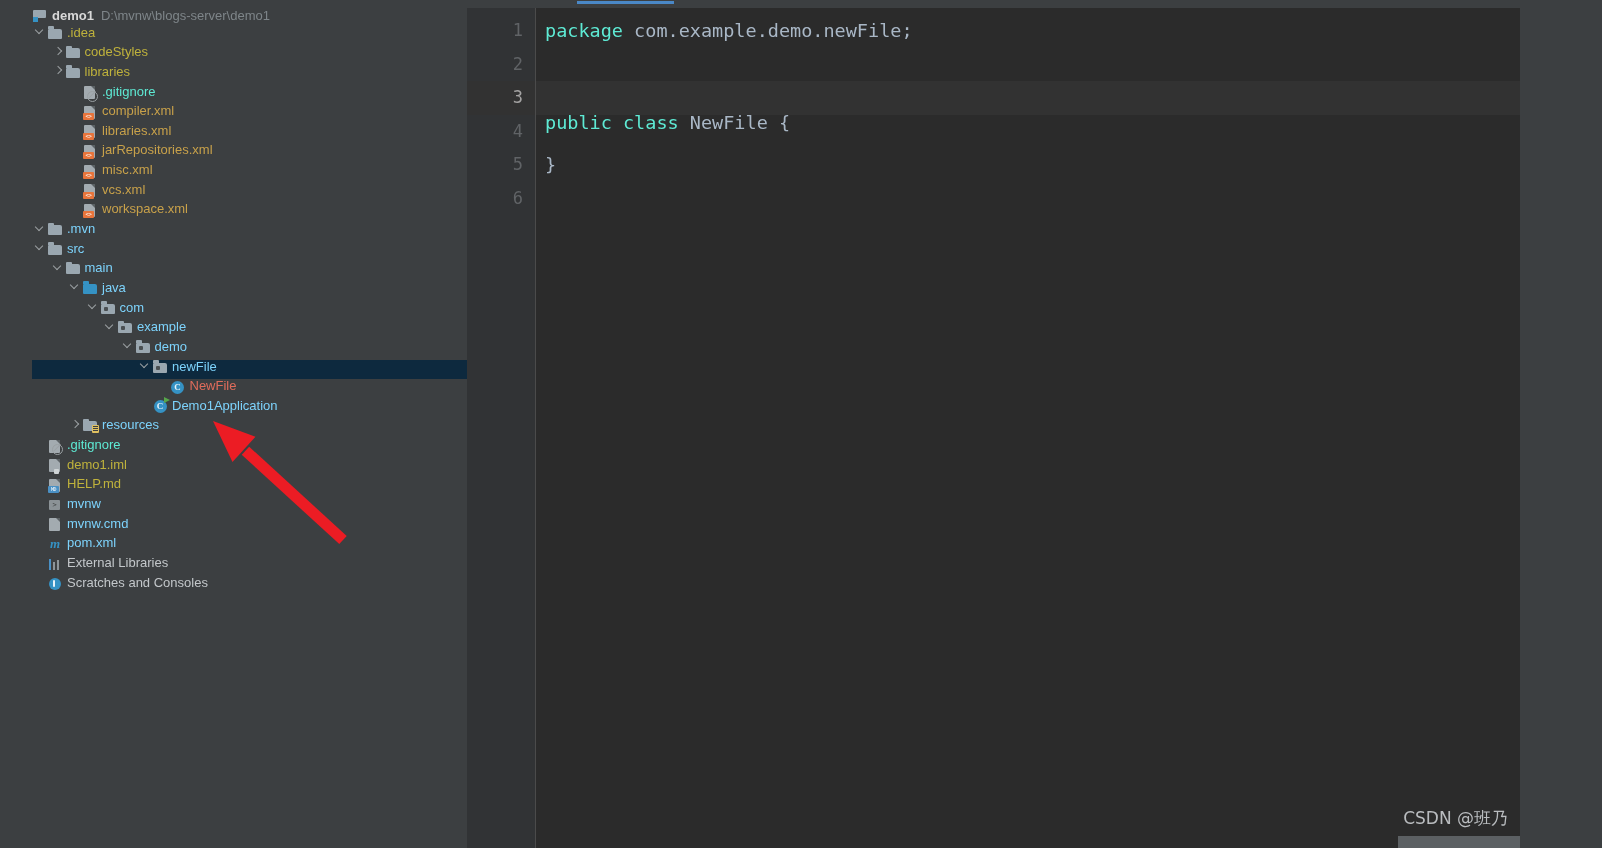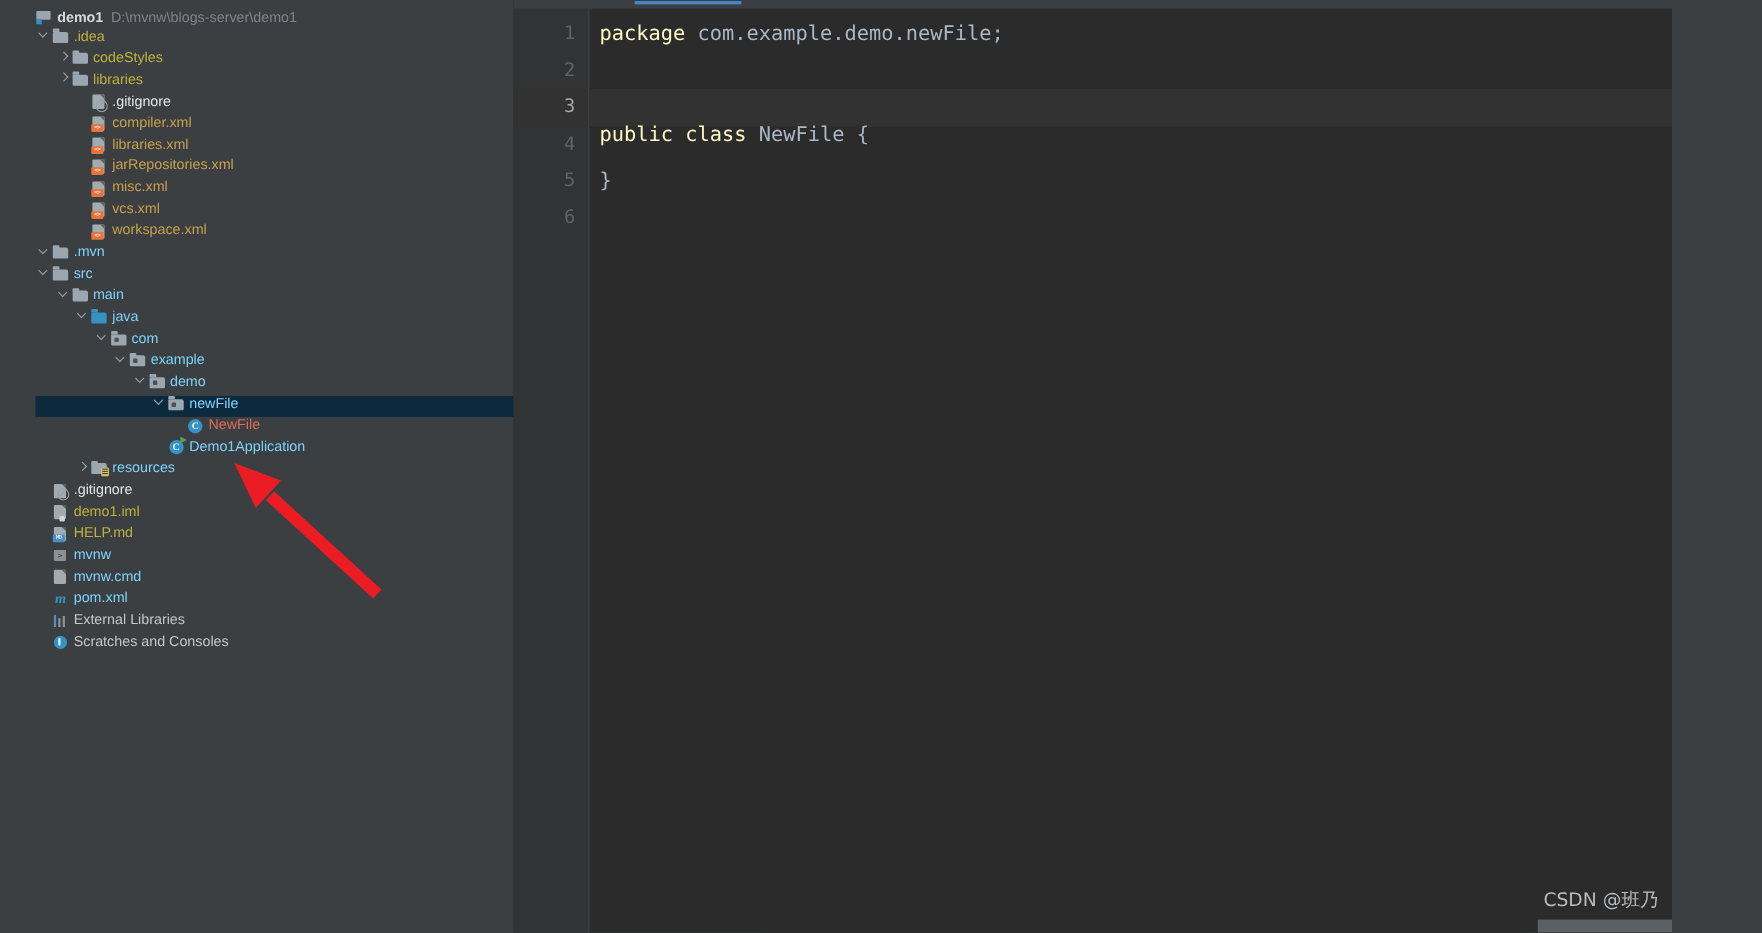--- a/index.html
+++ b/index.html
@@ -280,21 +280,21 @@
     font-weight: bold;
     color: #d8d8d8;
     margin-right: 7px;
   }
   #proj-header .ppath {
     color: #7e8589;
   }
 
   
   .c-default { color: #7dd3fc; }
-  .c-dim     { color: #e5e5e5; }
+  .c-dim     { color: #5eead4; }
   .c-xml     { color: #c8a14a; }
   .c-yellow  { color: #bfb23c; }
   .c-red     { color: #e06c5b; }
   .c-white   { color: #c3c7ca; }
 
   
   #editor-area {
     position: absolute;
     left: 435px; top: 0;
     width: 1167px; height: 848px;
@@ -354,21 +354,21 @@
   .ctext {
     position: absolute;
     left: 9px;
     height: 33.5px;
     line-height: 33.5px;
     font-family: "DejaVu Sans Mono", monospace;
     font-size: 18.5px;
     white-space: pre;
     color: #a9b7c6;
   }
-  .kw   { color: #fef9c3; }
+  .kw   { color: #5eead4; }
   .cls  { color: #a9b7c6; }
   .pkg  { color: #a9b7c6; }
   .punc { color: #a9b7c6; }
 
   
   #arrow-annotation {
     position: absolute;
     left: 0; top: 0;
     width: 1602px; height: 848px;
     pointer-events: none;

